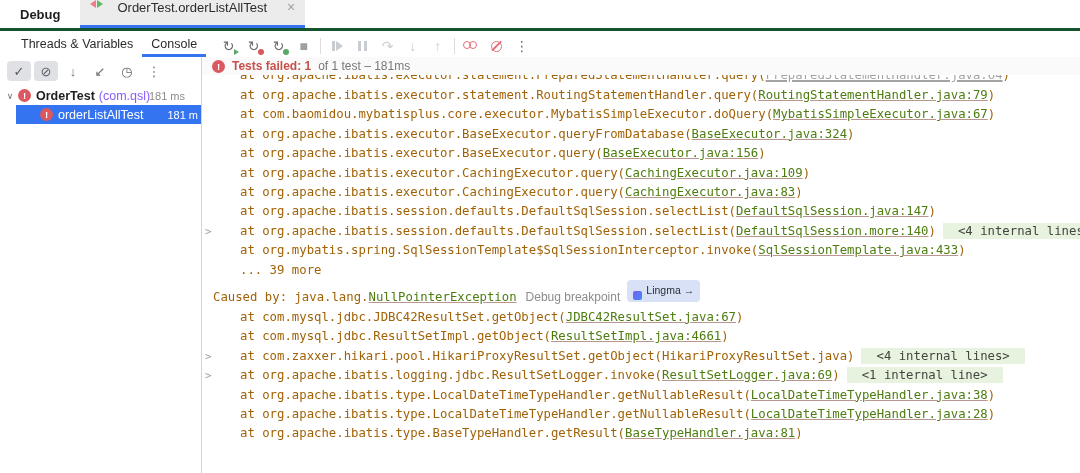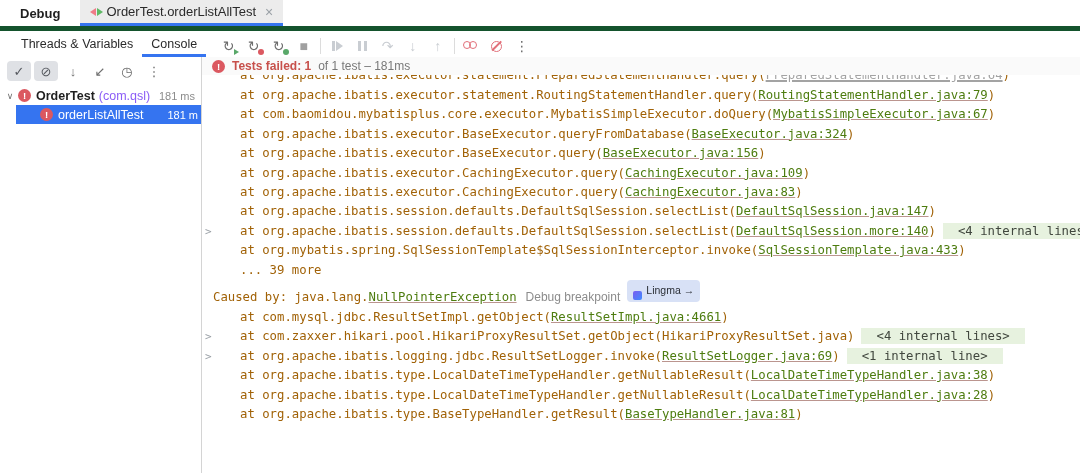--- a/index.html
+++ b/index.html
@@ -1,23 +1,23 @@
 <!DOCTYPE html>
 <html><head>
 <meta charset="utf-8">
 <style>
   html,body{margin:0;padding:0;background:#fff;}
   .app{width:1080px;height:473px;background:#fff;font-family:"Liberation Sans",sans-serif;
        position:relative;overflow:hidden;color:#222;box-sizing:border-box;}
   *{box-sizing:border-box;}
 
   
-  .tabstrip{height:31px;display:flex;align-items:stretch;background:#fff;border-bottom:5px solid #14532d;}
+  .tabstrip{height:31px;display:flex;align-items:stretch;background:#fff;border-bottom:3px solid #14532d;}
   .tool-title{display:flex;align-items:center;padding:0 20px 0 20px;font-weight:700;font-size:13px;color:#1f1f1f;}
-  .run-tab{display:flex;align-items:center;gap:3px;padding:0 10px;background:#ececec;
+  .run-tab{display:flex;align-items:flex-start;gap:14px;padding:0 10px;background:#ececec;
            border-bottom:3px solid #3574f0;font-size:13px;color:#2b2b2b;}
   .junit-ic{display:inline-flex;align-items:center;gap:1px;}
   .junit-ic .tl{width:0;height:0;border-top:4.5px solid transparent;border-bottom:4.5px solid transparent;border-right:6px solid #ef7b87;}
   .junit-ic .tr{width:0;height:0;border-top:4.5px solid transparent;border-bottom:4.5px solid transparent;border-left:6px solid #5fb865;}
   .tab-close{color:#9aa0a6;font-size:14px;margin-left:6px;line-height:1;}
 
   
   .dbg-toolbar{height:26px;display:flex;align-items:flex-end;padding-left:12px;font-size:12.5px;color:#2b2b2b;}
   .dtab{padding:0 9px;height:100%;display:flex;align-items:center;}
   .dtab.active{box-shadow:inset 0 -3px 0 #3574f0;}
@@ -49,21 +49,21 @@
           color:#55585e;font-size:13px;}
   .lp-btn.on{background:#dfe1e5;}
   .lp-btn.plain{color:#6e6e6e;}
   .tree{font-size:12.5px;color:#1f1f1f;padding-top:1px;}
   .tree-row{height:19px;display:flex;align-items:center;position:relative;overflow:hidden;}
   .chev{width:16px;text-align:center;color:#6e6e6e;font-size:9px;margin-left:2px;}
   .err-ic{width:13px;height:13px;min-width:13px;border-radius:50%;background:#db5860;color:#fff;font-weight:700;
           font-size:9.5px;display:inline-flex;align-items:center;justify-content:center;margin-right:5px;}
   .suite-label{font-weight:600;}
   .pkg{color:#8b5cf6;margin-left:4px;}
-  .row-time{position:absolute;right:6px;color:#8c8c8c;font-size:11px;}
+  .row-time{position:absolute;right:16px;color:#8c8c8c;font-size:11px;}
   .tree-row.sel{background:#3574f0;color:#fff;margin-left:16px;padding-left:24px;}
   .tree-row.sel .row-time{color:#fff;right:3px;}
 
   
   .console-col{flex:1;display:flex;flex-direction:column;overflow:hidden;background:#fff;}
   .status-bar{height:18px;min-height:18px;background:#fafafa;display:flex;align-items:center;gap:7px;
               padding-left:10px;font-size:12px;}
   .status-bar .err-ic{margin-right:0;}
   .st-red{color:#c7504b;font-weight:600;}
   .st-gray{color:#787878;}
@@ -190,20 +190,21 @@
           <div class="console-line ind"><span class="seg-text">at com.baomidou.mybatisplus.core.executor.MybatisSimpleExecutor.doQuery(</span><span class="seg-link">MybatisSimpleExecutor.java:67</span><span class="seg-text">)</span></div>
           <div class="console-line ind"><span class="seg-text">at org.apache.ibatis.executor.BaseExecutor.queryFromDatabase(</span><span class="seg-link">BaseExecutor.java:324</span><span class="seg-text">)</span></div>
           <div class="console-line ind"><span class="seg-text">at org.apache.ibatis.executor.BaseExecutor.query(</span><span class="seg-link">BaseExecutor.java:156</span><span class="seg-text">)</span></div>
           <div class="console-line ind"><span class="seg-text">at org.apache.ibatis.executor.CachingExecutor.query(</span><span class="seg-link">CachingExecutor.java:109</span><span class="seg-text">)</span></div>
           <div class="console-line ind"><span class="seg-text">at org.apache.ibatis.executor.CachingExecutor.query(</span><span class="seg-link">CachingExecutor.java:83</span><span class="seg-text">)</span></div>
           <div class="console-line ind"><span class="seg-text">at org.apache.ibatis.session.defaults.DefaultSqlSession.selectList(</span><span class="seg-link">DefaultSqlSession.java:147</span><span class="seg-text">)</span></div>
           <div class="console-line ind"><span class="fold-arrow">&gt;</span><span class="seg-text">at org.apache.ibatis.session.defaults.DefaultSqlSession.selectList(</span><span class="seg-link">DefaultSqlSession.more:140</span><span class="seg-text">)</span><span class="seg-fold">&lt;4 internal lines&gt;</span></div>
           <div class="console-line ind"><span class="seg-text">at org.mybatis.spring.SqlSessionTemplate$SqlSessionInterceptor.invoke(</span><span class="seg-link">SqlSessionTemplate.java:433</span><span class="seg-text">)</span></div>
           <div class="console-line ind"><span class="seg-text">... 39 more</span></div>
           <div class="console-line"><span class="seg-text">Caused by: java.lang.</span><span class="seg-link">NullPointerException</span><span class="seg-hint">Debug breakpoint</span><span class="seg-badge"><i class="lingma-ic"></i>Lingma →</span></div>
+          <div class="console-line ind"><span class="seg-text">at com.mysql.jdbc.JDBC42ResultSet.getObject(</span><span class="seg-link">JDBC42ResultSet.java:67</span><span class="seg-text">)</span></div>
           <div class="console-line ind"><span class="seg-text">at com.mysql.jdbc.ResultSetImpl.getObject(</span><span class="seg-link">ResultSetImpl.java:4661</span><span class="seg-text">)</span></div>
           <div class="console-line ind"><span class="fold-arrow">&gt;</span><span class="seg-text">at com.zaxxer.hikari.pool.HikariProxyResultSet.getObject(HikariProxyResultSet.java)</span><span class="seg-fold">&lt;4 internal lines&gt;</span></div>
           <div class="console-line ind"><span class="fold-arrow">&gt;</span><span class="seg-text">at org.apache.ibatis.logging.jdbc.ResultSetLogger.invoke(</span><span class="seg-link">ResultSetLogger.java:69</span><span class="seg-text">)</span><span class="seg-fold">&lt;1 internal line&gt;</span></div>
           <div class="console-line ind"><span class="seg-text">at org.apache.ibatis.type.LocalDateTimeTypeHandler.getNullableResult(</span><span class="seg-link">LocalDateTimeTypeHandler.java:38</span><span class="seg-text">)</span></div>
           <div class="console-line ind"><span class="seg-text">at org.apache.ibatis.type.LocalDateTimeTypeHandler.getNullableResult(</span><span class="seg-link">LocalDateTimeTypeHandler.java:28</span><span class="seg-text">)</span></div>
           <div class="console-line ind"><span class="seg-text">at org.apache.ibatis.type.BaseTypeHandler.getResult(</span><span class="seg-link">BaseTypeHandler.java:81</span><span class="seg-text">)</span></div>
         </div>
     </div>
 
   </div>

